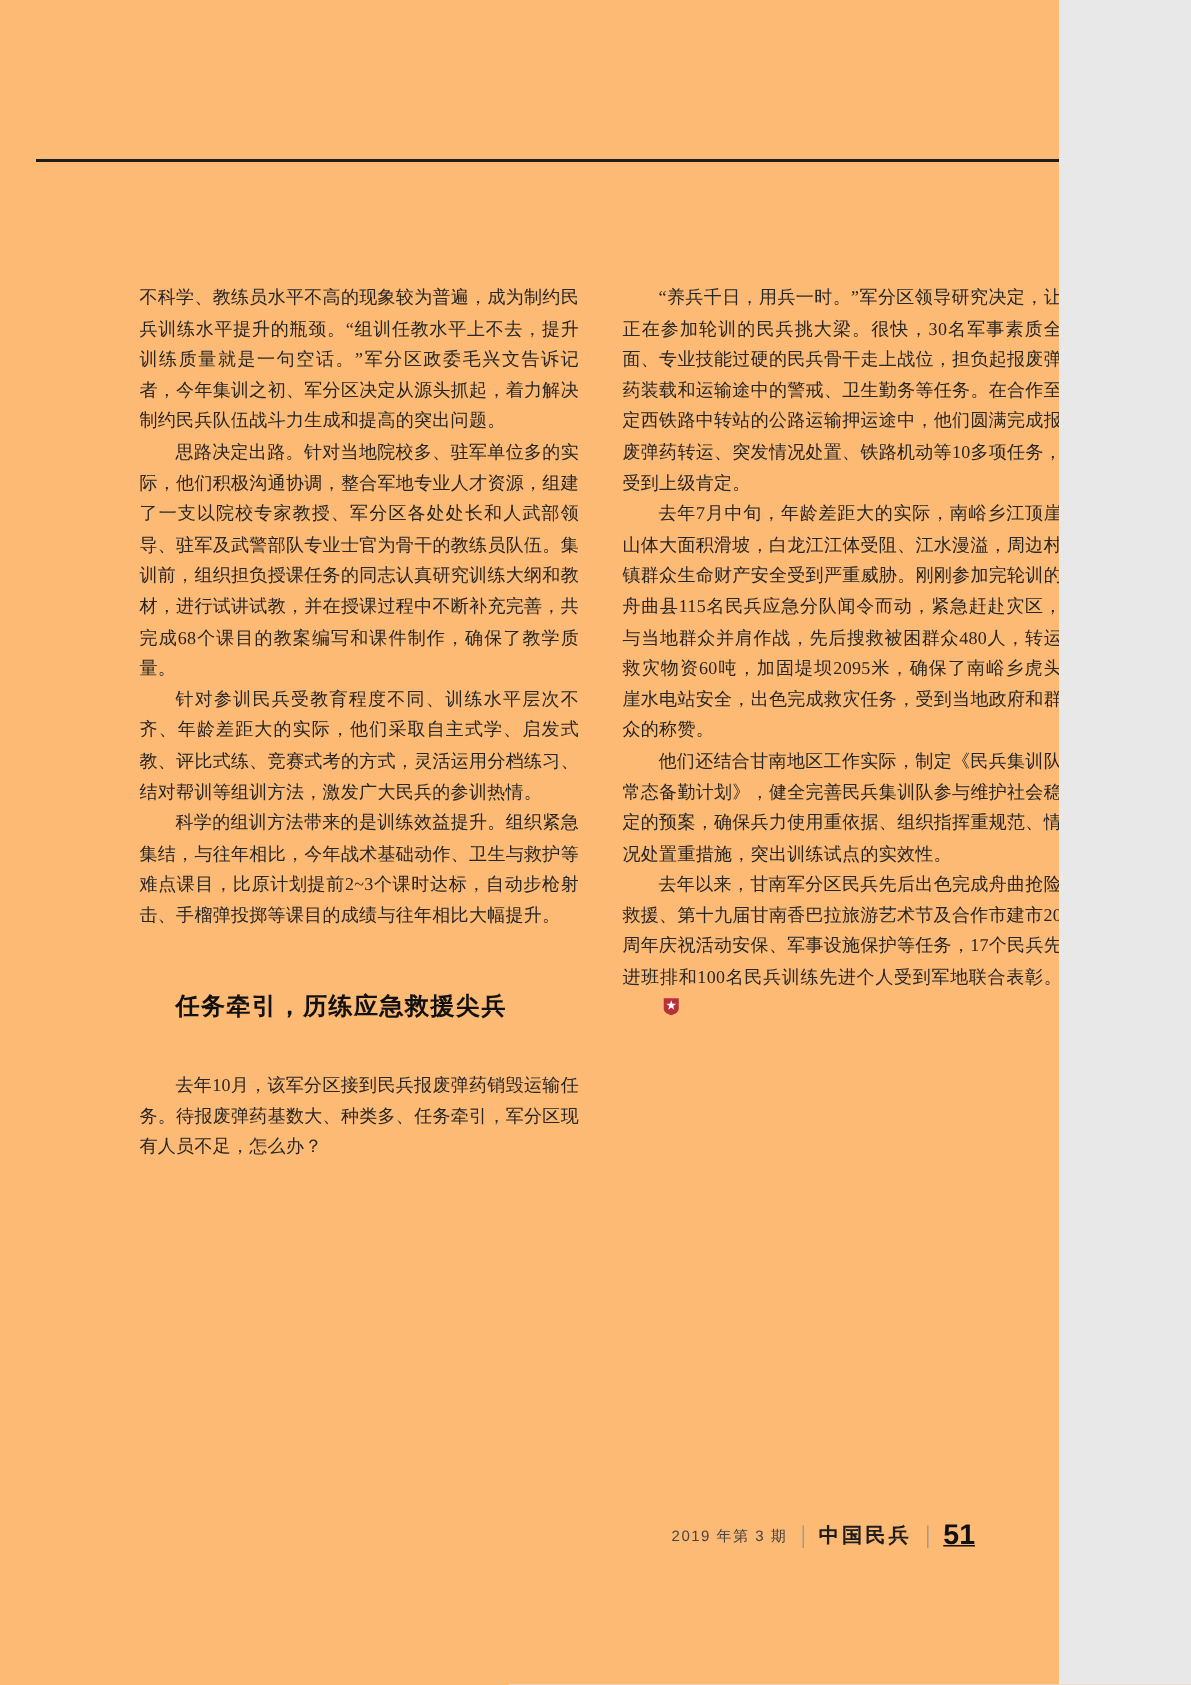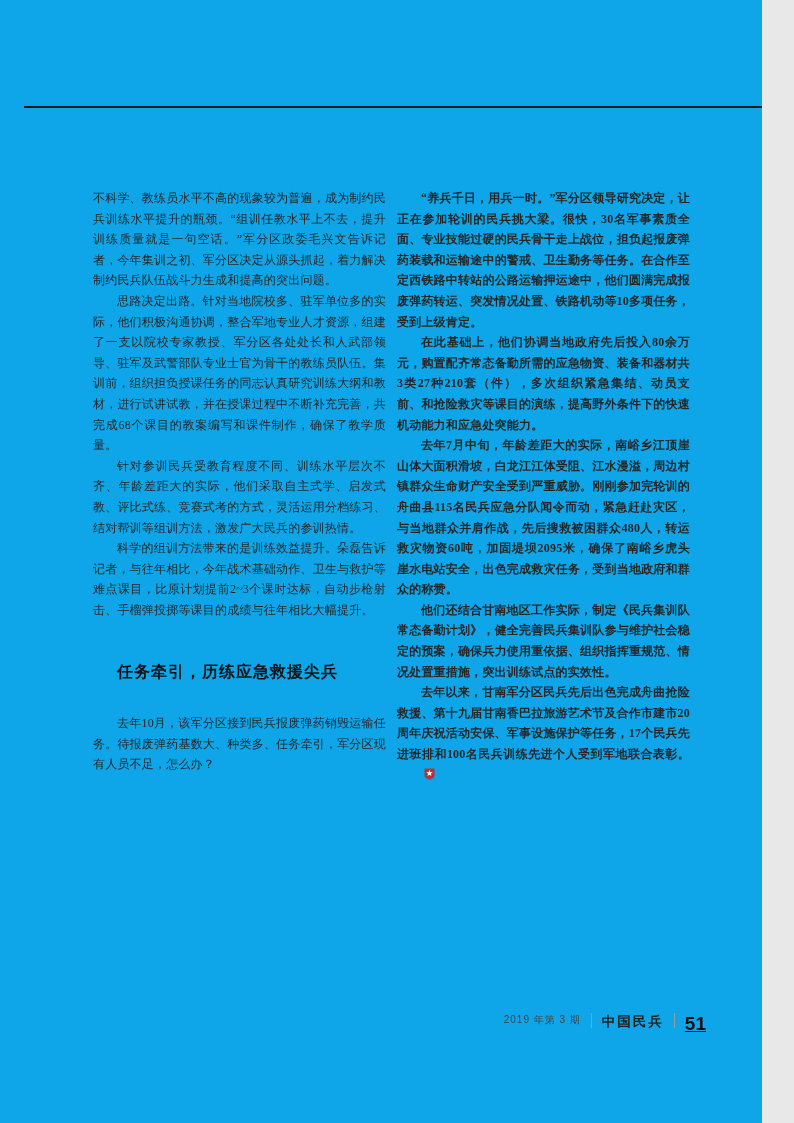--- a/index.html
+++ b/index.html
@@ -1,20 +1,20 @@
 <!DOCTYPE html>
 <html><head>
 <meta charset="utf-8">
 <style>
   html, body { margin: 0; padding: 0; background: #e8e8e8; }
   .page {
     position: relative;
-    width: 762px;
+    width: 706px;
     height: 1123px;
-    background: #0ea5e9;
+    background: #fdba74;
     overflow: hidden;
     font-family: "Liberation Serif", "DejaVu Serif", serif;
     color: #262626;
   }
   .top-rule {
     position: absolute;
     left: 24px;
     top: 106px;
     width: 746px;
     height: 2px;
@@ -23,21 +23,21 @@
   .column {
     position: absolute;
     top: 188px;
     width: 293px;
     text-align: justify;
     font-size: 12px;
     line-height: 20.6px;
     letter-spacing: 0.2px;
   }
   .column-left  { left: 93px; }
-  .column-right { left: 397px; font-weight: bold; }
+  .column-right { left: 415px; }
   .column p {
     margin: 0;
     text-indent: 2em;
   }
   .column p.cont { text-indent: 0; }
   .section-heading {
     font-family: "Liberation Sans", "DejaVu Sans", sans-serif;
     font-weight: 700;
     font-size: 16px;
     color: #111111;
@@ -49,20 +49,21 @@
     width: 11px;
     height: 12px;
     margin-left: 3px;
     vertical-align: -1px;
   }
   .footer {
     position: absolute;
     top: 1013px;
     right: 56px;
     display: flex;
+    align-items: center;
     font-family: "Liberation Sans", "DejaVu Sans", sans-serif;
     color: #222222;
   }
   .footer .issue {
     font-size: 10px;
     color: #444444;
     letter-spacing: 1px;
   }
   .footer .divider {
     width: 1px;
@@ -87,28 +88,27 @@
 <body>
 
 <div class="page">
 
   <div class="top-rule"></div>
 
   <div class="column column-left">
     <p class="cont">不科学、教练员水平不高的现象较为普遍，成为制约民兵训练水平提升的瓶颈。“组训任教水平上不去，提升训练质量就是一句空话。”军分区政委毛兴文告诉记者，今年集训之初、军分区决定从源头抓起，着力解决制约民兵队伍战斗力生成和提高的突出问题。</p>
     <p>思路决定出路。针对当地院校多、驻军单位多的实际，他们积极沟通协调，整合军地专业人才资源，组建了一支以院校专家教授、军分区各处处长和人武部领导、驻军及武警部队专业士官为骨干的教练员队伍。集训前，组织担负授课任务的同志认真研究训练大纲和教材，进行试讲试教，并在授课过程中不断补充完善，共完成68个课目的教案编写和课件制作，确保了教学质量。</p>
     <p>针对参训民兵受教育程度不同、训练水平层次不齐、年龄差距大的实际，他们采取自主式学、启发式教、评比式练、竞赛式考的方式，灵活运用分档练习、结对帮训等组训方法，激发广大民兵的参训热情。</p>
-    <p>科学的组训方法带来的是训练效益提升。朵磊告诉记者，与往年相比，今年战术基础动作、卫生与救护等难点课目，比原计划提前2~3个课时达标，自动步枪射击、手榴弹投掷等课目的成绩与往年相比大幅提升。</p>
+    <p>科学的组训方法带来的是训练效益提升。组织紧急集结，与往年相比，今年战术基础动作、卫生与救护等难点课目，比原计划提前2~3个课时达标，自动步枪射击、手榴弹投掷等课目的成绩与往年相比大幅提升。</p>
     <div class="section-heading">任务牵引，历练应急救援尖兵</div>
     <p>去年10月，该军分区接到民兵报废弹药销毁运输任务。待报废弹药基数大、种类多、任务牵引，军分区现有人员不足，怎么办？</p>
   </div>
 
   <div class="column column-right">
     <p>“养兵千日，用兵一时。”军分区领导研究决定，让正在参加轮训的民兵挑大梁。很快，30名军事素质全面、专业技能过硬的民兵骨干走上战位，担负起报废弹药装载和运输途中的警戒、卫生勤务等任务。在合作至定西铁路中转站的公路运输押运途中，他们圆满完成报废弹药转运、突发情况处置、铁路机动等10多项任务，受到上级肯定。</p>
-    <p>在此基础上，他们协调当地政府先后投入80余万元，购置配齐常态备勤所需的应急物资、装备和器材共3类27种210套（件），多次组织紧急集结、动员支前、和抢险救灾等课目的演练，提高野外条件下的快速机动能力和应急处突能力。</p>
     <p>去年7月中旬，年龄差距大的实际，南峪乡江顶崖山体大面积滑坡，白龙江江体受阻、江水漫溢，周边村镇群众生命财产安全受到严重威胁。刚刚参加完轮训的舟曲县115名民兵应急分队闻令而动，紧急赶赴灾区，与当地群众并肩作战，先后搜救被困群众480人，转运救灾物资60吨，加固堤坝2095米，确保了南峪乡虎头崖水电站安全，出色完成救灾任务，受到当地政府和群众的称赞。</p>
     <p>他们还结合甘南地区工作实际，制定《民兵集训队常态备勤计划》，健全完善民兵集训队参与维护社会稳定的预案，确保兵力使用重依据、组织指挥重规范、情况处置重措施，突出训练试点的实效性。</p>
     <p>
       <span>去年以来，甘南军分区民兵先后出色完成舟曲抢险救援、第十九届甘南香巴拉旅游艺术节及合作市建市20周年庆祝活动安保、军事设施保护等任务，17个民兵先进班排和100名民兵训练先进个人受到军地联合表彰。</span><span class="end-icon"><svg width="11" height="12" viewBox="0 0 11 12" xmlns="http://www.w3.org/2000/svg">
             <path d="M0.5 0.5 H10.5 V7.5 C10.5 9.5 8.5 11 5.5 11.8 C2.5 11 0.5 9.5 0.5 7.5 Z" fill="#b5323a"></path>
             <path d="M5.5 1.8 L6.3 4.2 H8.8 L6.8 5.7 L7.5 8.1 L5.5 6.7 L3.5 8.1 L4.2 5.7 L2.2 4.2 H4.7 Z" fill="#ffffff"></path>
           </svg></span>
     </p>
   </div>
 

